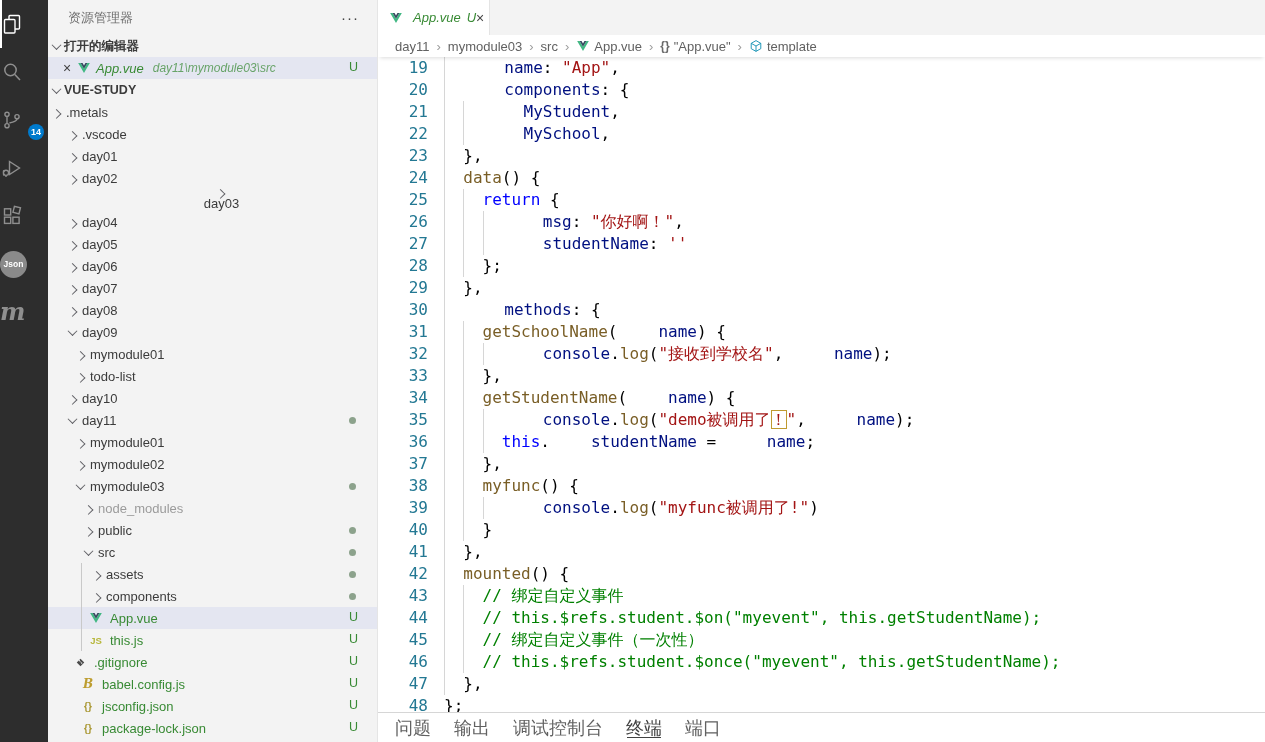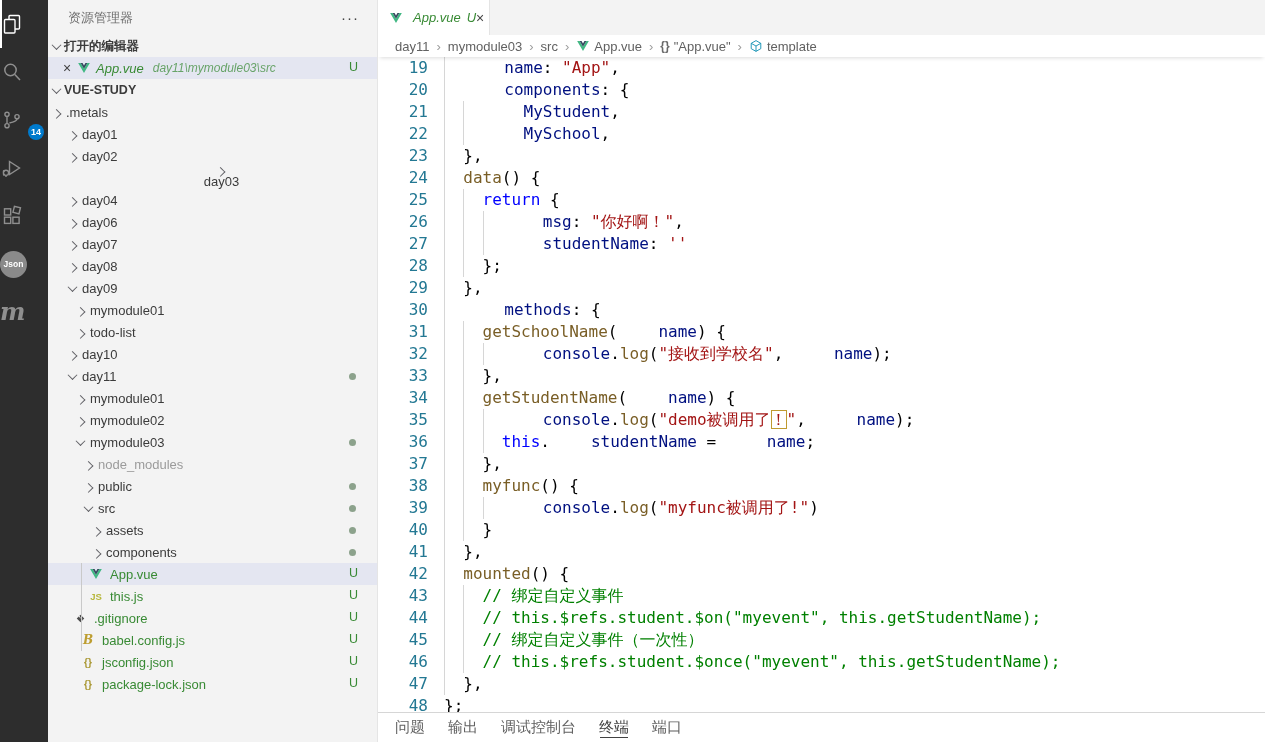--- a/index.html
+++ b/index.html
@@ -70,21 +70,21 @@
   .tr{color:#001080;margin-left:41px;}
   .tf{color:#795e26;}
   .tk{color:#0000ff;}
   .ts{color:#a31515;}
   .tc{color:#008000;}
   .tb{color:#a31515;outline:1px solid #bf9b30;outline-offset:-1px;}
 
   
   .panel{position:absolute;left:378px;right:0;bottom:0;height:30px;background:#fff;border-top:1px solid #d6d6d6;
     display:flex;align-items:center;padding-left:17px;box-sizing:border-box;z-index:3;}
-  .ptab{font-size:15px;color:#616161;margin-right:23px;height:100%;display:flex;align-items:center;position:relative;cursor:pointer;}
+  .ptab{font-size:18px;color:#616161;margin-right:23px;height:100%;display:flex;align-items:center;position:relative;cursor:pointer;}
   .ptab.active{color:#424242;}
   .ptab.active::after{content:"";position:absolute;left:1px;right:1px;bottom:4px;height:1.5px;background:#424242;}
 </style>
 </head>
 <body>
 
 <div id="root">
 
   <div class="abar" id="abar">
       <div class="aitem active">
@@ -177,39 +177,51 @@
         <div class="trow" style="padding-left: 0;">
           <span class="tw">
             <span class="chev right"></span>
           </span>
           <span class="lbl">.metals</span>
         </div>
         <div class="trow" style="padding-left: 16px;">
           <span class="tw">
             <span class="chev right"></span>
           </span>
+          <span class="lbl">.vscode</span>
+        </div>
+        <div class="trow" style="padding-left: 16px;">
+          <span class="tw">
+            <span class="chev right"></span>
+          </span>
           <span class="lbl">day01</span>
         </div>
         <div class="trow" style="padding-left: 16px;">
           <span class="tw">
             <span class="chev right"></span>
           </span>
           <span class="lbl">day02</span>
         </div>
         <div class="trow" style="padding-left: 16px; flex-direction: column;">
           <span class="tw">
             <span class="chev right"></span>
           </span>
           <span class="lbl">day03</span>
         </div>
         <div class="trow" style="padding-left: 16px;">
           <span class="tw">
             <span class="chev right"></span>
           </span>
           <span class="lbl">day04</span>
+        </div>
+        <div class="trow" style="padding-left: 16px;">
+          <span class="tw">
+            <span class="chev right"></span>
+          </span>
+          <span class="lbl">day05</span>
         </div>
         <div class="trow" style="padding-left: 16px;">
           <span class="tw">
             <span class="chev right"></span>
           </span>
           <span class="lbl">day06</span>
         </div>
         <div class="trow" style="padding-left: 16px;">
           <span class="tw">
             <span class="chev right"></span>

